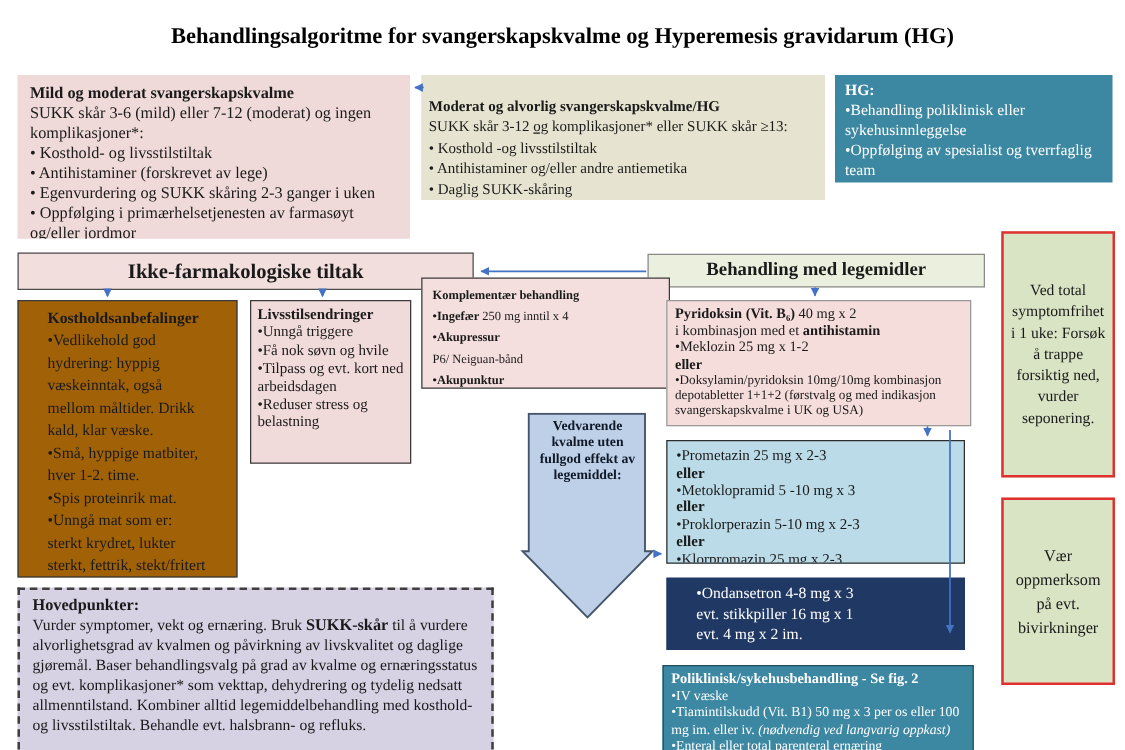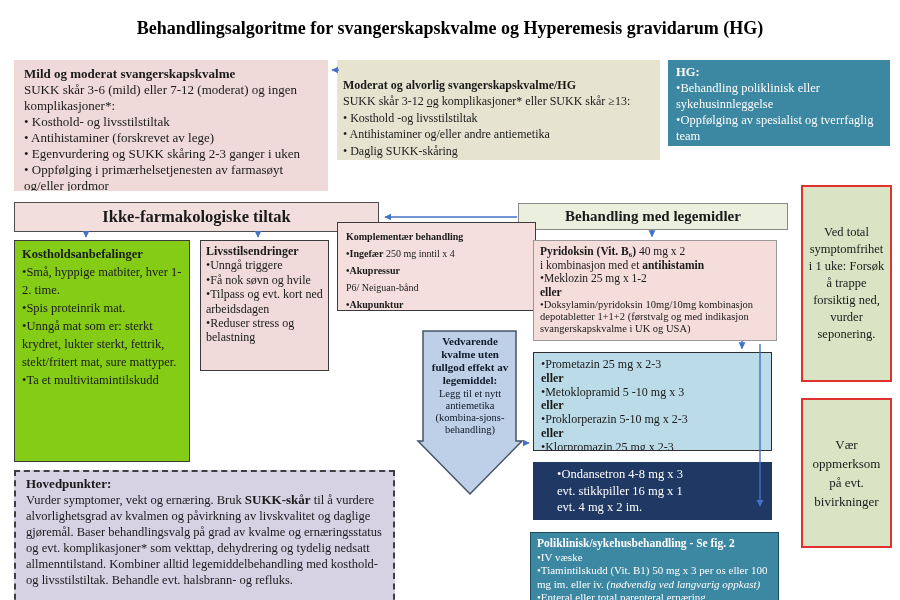--- a/index.html
+++ b/index.html
@@ -18,22 +18,22 @@
   #moderat{left:337px;top:60px;width:323px;height:100px;background:#e6e4d0;
         padding:17px 6px;font-size:12px;line-height:16.4px;}
   #hg{left:668px;top:60px;width:222px;height:86px;background:#3c87a1;color:#fff;
         padding:4px 8px;font-size:12.5px;line-height:16px;}
   
   #hdr-nonpharma{left:14px;top:202px;width:365px;height:30px;background:#f2dedd;
         border:1.5px solid #4d4d4d;text-align:center;font-size:16.5px;font-weight:bold;line-height:27px;}
   #hdr-pharma{left:518px;top:203px;width:270px;height:27px;background:#eaf0dd;
         border:1px solid #8a8a8a;text-align:center;font-size:15px;font-weight:bold;line-height:25px;}
   
-  #kosthold{left:14px;top:240px;width:176px;height:222px;background:#84cc16;
-        border:1.5px solid #3b3b3b;padding:4px 7px;font-size:12.5px;line-height:18px;}
+  #kosthold{left:14px;top:240px;width:176px;height:222px;background:#a16207;
+        border:1.5px solid #3b3b3b;padding:4px 23px;font-size:12.5px;line-height:18px;}
   #livsstil{left:200px;top:240px;width:129px;height:131px;background:#f0dbda;
         border:1.5px solid #3b3b3b;padding:3px 5px;font-size:12px;line-height:14.4px;}
   #komplementaer{left:337px;top:222px;width:199px;height:89px;background:#f4dfde;
         border:1.5px solid #3b3b3b;padding:5px 8px;font-size:10px;line-height:17px;}
   
   #pyridoksin{left:533px;top:240px;width:244px;height:101px;background:#f5dddc;
         border:1px solid #999;padding:4px 6px;font-size:11.5px;line-height:13.5px;}
   #pyridoksin .small{font-size:10.5px;line-height:12px;}
   #antiemetika{left:533px;top:352px;width:239px;height:99px;background:#badbe7;
         border:1.5px solid #2e2e2e;padding:5px 7px;font-size:12px;line-height:13.8px;}
@@ -91,20 +91,21 @@
     <div class="bt">HG:</div>
     <div>•Behandling poliklinisk eller sykehusinnleggelse</div>
     <div>•Oppfølging av spesialist og tverrfaglig team</div>
   </div>
 
   <div class="box" id="hdr-nonpharma">Ikke-farmakologiske tiltak</div>
   <div class="box" id="hdr-pharma">Behandling med legemidler</div>
 
   <div class="box" id="kosthold">
     <div class="bt">Kostholdsanbefalinger</div>
+    <div>•Vedlikehold god hydrering: hyppig væskeinntak, også mellom måltider. Drikk kald, klar væske.</div>
     <div>•Små, hyppige matbiter, hver 1-2. time.</div>
     <div>•Spis proteinrik mat.</div>
     <div>•Unngå mat som er: sterkt krydret, lukter sterkt, fettrik, stekt/fritert mat, sure mattyper.</div>
     <div>•Ta et multivitamintilskudd</div>
   </div>
 
   <div class="box" id="livsstil">
     <div class="bt">Livsstilsendringer</div>
     <div>•Unngå triggere</div>
     <div>•Få nok søvn og hvile</div>
@@ -157,21 +158,20 @@
   <div class="box" id="bivirkninger">
     <div>Vær oppmerksom på evt. bivirkninger</div>
   </div>
 
   <div class="box" id="bigarrow">
     <svg width="108" height="166" viewBox="0 0 108 166">
       <polygon points="7,1 100,1 100,111 106,111 54,164 2,111 7,111" fill="#bdd0e7" stroke="#44546a" stroke-width="1.5"></polygon>
     </svg>
     <div class="atext">
       <div class="ab">Vedvarende kvalme uten fullgod effekt av legemiddel:</div>
-      <div class="an">Legg til et nytt antiemetika (kombina-sjons-behandling)</div>
     </div>
   </div>
 
   <div class="box" id="hovedpunkter">
     <div class="bt">Hovedpunkter:</div>
     <div><span>Vurder symptomer, vekt og ernæring. Bruk </span><span class="bt">SUKK-skår</span><span> til å vurdere alvorlighetsgrad av kvalmen og påvirkning av livskvalitet og daglige gjøremål.  Baser behandlingsvalg på grad av kvalme og ernæringsstatus og evt. komplikasjoner* som vekttap, dehydrering og tydelig nedsatt allmenntilstand. Kombiner alltid legemiddelbehandling med kosthold- og livsstilstiltak. Behandle evt. halsbrann- og refluks.</span></div>
   </div>
 
   <svg id="connectors">
     <defs>

